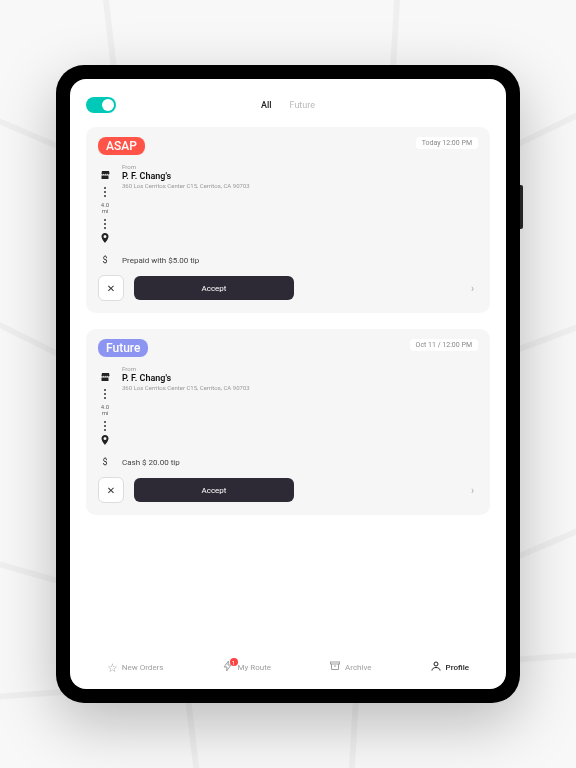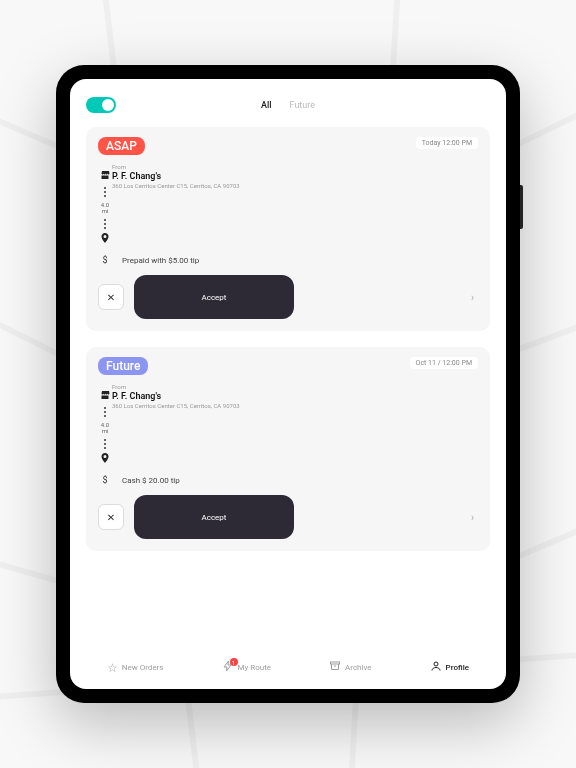--- a/index.html
+++ b/index.html
@@ -15,37 +15,37 @@
   .tabs { flex: 1; display: flex; justify-content: center; gap: 18px; font-size: 9px; color: #b9b9b9; }
   .tabs .active { color: #222; font-weight: 500; }
   .tabs span { cursor: pointer; }
   .content { flex: 1; overflow-y: auto; padding: 6px 16px 0; }
   .card { background: #f6f6f7; border-radius: 10px; padding: 10px 12px 12px; margin-bottom: 16px; position: relative; }
   .card-top { display: flex; justify-content: space-between; align-items: flex-start; margin-bottom: 8px; }
   .badge { font-size: 12px; color: #fff; padding: 2px 8px; border-radius: 8px; font-weight: 500; }
   .badge.asap { background: #ff5447; }
   .badge.future { background: #8d95f3; }
   .time-chip { font-size: 7px; background: #fff; padding: 2px 6px; border-radius: 4px; color: #888; }
-  .route { display: flex; }
+  .route { display: flex; gap: 10px; }
   .route-icons { display: flex; flex-direction: column; align-items: center; width: 14px; padding-top: 6px; }
   .icon-shop, .icon-pin { font-size: 11px; }
   .dots { display: flex; flex-direction: column; gap: 2px; margin: 3px 0; }
   .dots span { width: 2px; height: 2px; background: #333; border-radius: 50%; }
   .distance { font-size: 6px; color: #666; margin: 2px 0; text-align: center; line-height: 1; }
   .route-text { flex: 1; }
   .stop { margin-bottom: 10px; }
   .stop-label { font-size: 6px; color: #999; }
   .stop-name { font-size: 9px; font-weight: 600; color: #111; margin: 1px 0; }
   .stop-addr { font-size: 6px; color: #9a9a9a; }
   .pay-row { display: flex; align-items: center; gap: 10px; margin: 8px 0 10px; }
   .dollar { width: 14px; text-align: center; font-size: 9px; color: #333; }
   .pay-text { font-size: 8px; color: #444; }
   .actions { display: flex; align-items: center; gap: 10px; }
   .btn-x { width: 26px; height: 26px; border: 1px solid #ddd; border-radius: 6px; background: #fff; display: flex; align-items: center; justify-content: center; cursor: pointer; font-size: 10px; color: #333; }
-  .btn-accept { flex: 0 0 160px; height: 44px; background: #2d2a35; color: #fff; border: none; border-radius: 12px; font-size: 8px; cursor: pointer; }
+  .btn-accept { flex: 0 0 160px; height: 24px; background: #2d2a35; color: #fff; border: none; border-radius: 6px; font-size: 8px; cursor: pointer; }
   .chev { margin-left: auto; color: #aaa; font-size: 10px; padding-right: 4px; }
   .bottom-nav { display: flex; justify-content: space-around; align-items: center; padding: 10px 8px 14px; border-top: 0; }
   .nav-item { display: flex; align-items: center; gap: 4px; font-size: 8px; color: #9e9e9e; cursor: pointer; }
   .nav-item.active { color: #222; font-weight: 500; }
   .nav-icon { font-size: 12px; position: relative; }
   .nav-badge { position: absolute; top: -2px; right: -4px; width: 8px; height: 8px; background: #ff4040; border-radius: 50%; color: #fff; font-size: 6px; display: flex; align-items: center; justify-content: center; }
 </style>
 </head>
 <body>
 

